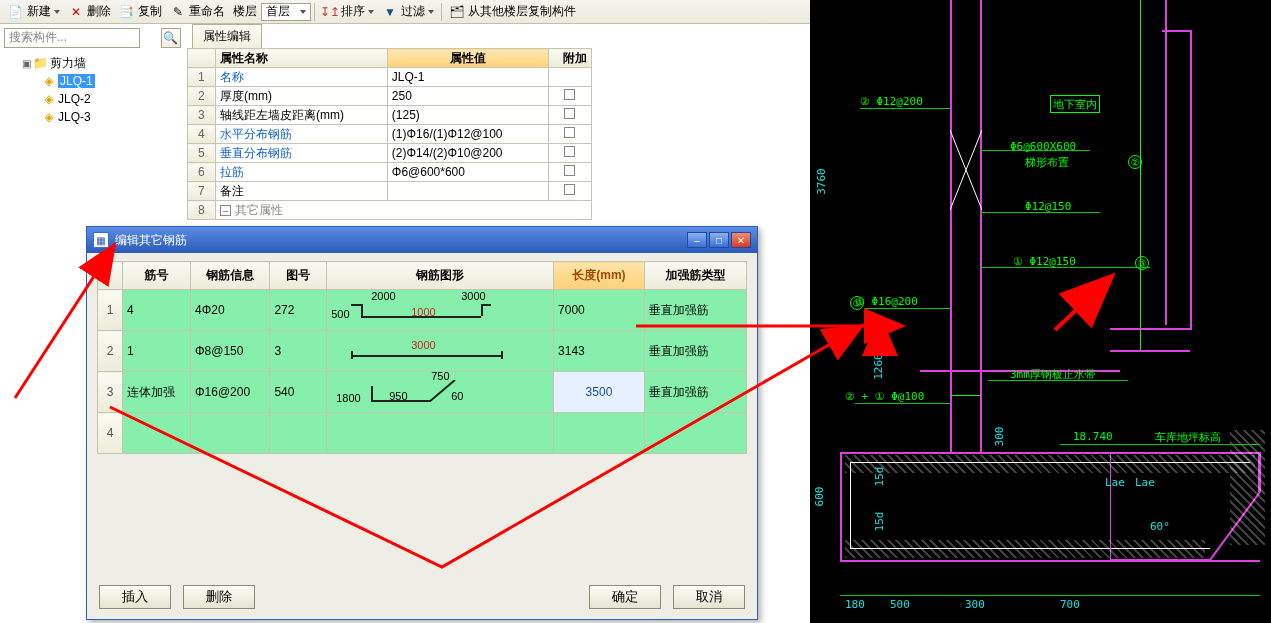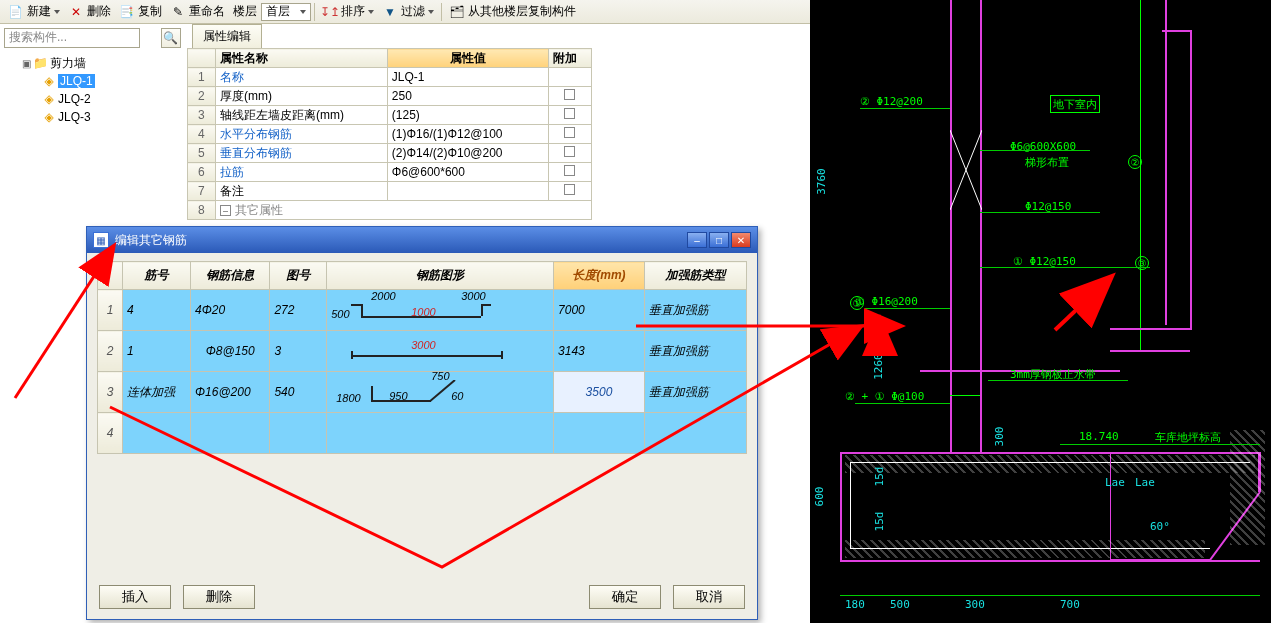--- a/index.html
+++ b/index.html
@@ -55,21 +55,21 @@
   .dlg { position:absolute; left:86px; top:226px; width:672px; height:394px; border:1px solid #2f5fb7; background:#efeee6; box-shadow: 3px 3px 6px rgba(0,0,0,.3); }
   .dlg-title { height:26px; background:linear-gradient(#5b8ee6,#2a59b7); color:#fff; display:flex; align-items:center; padding:0 6px; }
   .dlg-title .win-ico { width:16px;height:16px;background:#fff;border:1px solid #3a6fd6;margin-right:6px;display:inline-flex;align-items:center;justify-content:center;color:#2a59b7;font-size:10px;}
   .dlg-ctrls { margin-left:auto; display:flex; gap:2px; }
   .dlg-btn   { width:20px;height:16px;border:1px solid #2049a0;background:linear-gradient(#89b0f0,#3a6fd6);color:#fff;display:flex;align-items:center;justify-content:center;font-size:10px;cursor:pointer;}
   .dlg-btn.close { background:linear-gradient(#f38a6d,#d93b1f);}
   .dlg-body { padding:8px 10px 6px 10px; }
   .dlg-subtitle { margin:4px 0 6px 2px; }
 
   
-  .rebar-tbl { width:100%; border-collapse:collapse; background:#7dd3fc;font-style:italic; }
+  .rebar-tbl { width:100%; border-collapse:collapse; background:#86efac; }
   .rebar-tbl th, .rebar-tbl td { border:1px solid #c6c4b0; text-align:center; height:28px; padding:2px 4px; }
   .rebar-tbl th { background:linear-gradient(#fbfaf3,#edebd9); }
   .rb-row-num { width:22px; background:linear-gradient(#fbfaf3,#edebd9); color:#555;}
   .th-len { background:linear-gradient(#ffe5aa,#ffd078) !important; color:#a14b00;}
   .sel-cell { background:#e8f1ff; color:#1a4fa0;}
   .shape-box { position:relative; height:36px; }
   .sh-line   { position:absolute; background:#222; }
   .sh-label  { position:absolute; font-size:11px; }
   .sh-red    { color:#d02525; }
 
@@ -170,21 +170,21 @@
 </div>
 
 <div class="prop-area">
   <div class="prop-tab">属性编辑</div>
   <table class="prop-table">
     <tbody>
         <tr>
       <th class="col-num"></th>
       <th style="width:160px">属性名称</th>
       <th class="th-val" style="width:150px">属性值</th>
-      <th style="width:40px;text-align:left">附加</th>
+      <th style="width:40px;text-align:right">附加</th>
     </tr>
     </tbody>
       <tbody id="prop-body">
         <tr>
           <td class="col-num">1</td>
           <td class="cell-link">名称</td>
           <td>JLQ-1</td>
           <td class="cell-check"></td>
         </tr>
         <tr>
@@ -272,21 +272,21 @@
       <span class="sh-label" style="left:0px; top:16px">500</span>
       <span class="sh-label sh-red" style="left:80px; top:14px">1000</span>
     </div>
             </td>
     <td class="" style="text-align:left">7000</td>
     <td style="text-align:left">垂直加强筋</td>
           </tr>
           <tr>
     <td class="rb-row-num">2</td>
     <td style="text-align:left">1</td>
-    <td style="text-align:center">Φ8@150</td>
+    <td style="text-align:left">Φ8@150</td>
     <td style="text-align:left">3</td>
     <td>
               <div class="shape-box">
       <div class="sh-line" style="left:20px;top:22px;width:150px;height:2px"></div>
       <div class="sh-line" style="left:20px;top:18px;width:2px;height:8px"></div>
       <div class="sh-line" style="left:170px;top:18px;width:2px;height:8px"></div>
       <span class="sh-label sh-red" style="left:80px; top:6px">3000</span>
     </div>
             </td>
     <td class="" style="text-align:left">3143</td>
@@ -376,21 +376,21 @@
   </div>
 
   <span class="cad-txt g" style="left:50px; top:95px">② Φ12@200</span>
   <span class="cad-txt g" style="left:200px; top:140px">Φ6@600X600</span>
   <span class="cad-txt g" style="left:215px; top:155px">梯形布置</span>
   <span class="cad-txt g" style="left:215px; top:200px">Φ12@150</span>
   <span class="cad-txt g" style="left:203px; top:255px">① Φ12@150</span>
   <span class="cad-txt g" style="left:45px;  top:295px">① Φ16@200</span>
   <span class="cad-txt g" style="left:35px;  top:390px">② + ① Φ@100</span>
   <span class="cad-txt g" style="left:200px; top:367px">3mm厚钢板止水带</span>
-  <span class="cad-txt g" style="left:269px; top:430px">18.740</span>
+  <span class="cad-txt g" style="left:263px; top:430px">18.740</span>
   <span class="cad-txt g" style="left:345px; top:430px">车库地坪标高</span>
 
   <div class="cad-circ" style="left:40px; top:296px">
       <span>①</span>
     </div>
   <div class="cad-circ" style="left:318px; top:155px">
       <span>②</span>
     </div>
   <div class="cad-circ" style="left:325px; top:256px">
       <span>③</span>

